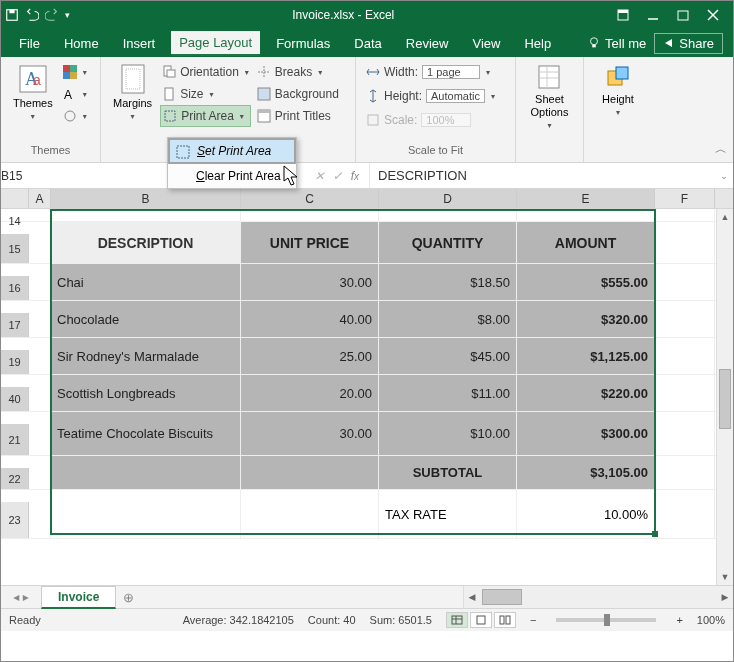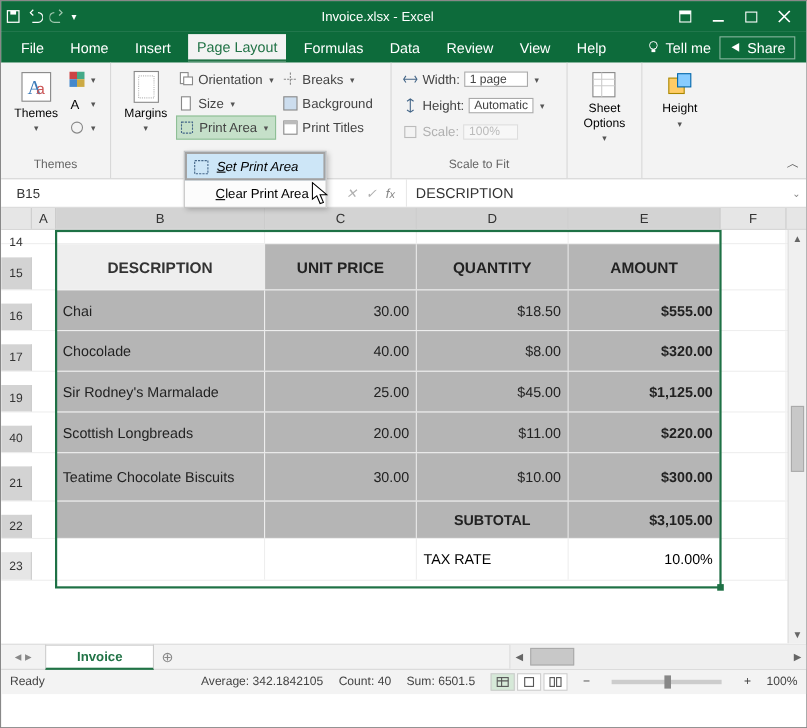--- a/index.html
+++ b/index.html
@@ -122,21 +122,21 @@
   
   .fbar {
     height: 26px;
     border-bottom: 1px solid #d5d5d5;
     display: flex;
     align-items: stretch;
     background: #fff;
   }
   .namebox {
     width: 199px; border-right:1px solid #d5d5d5;
-    display:flex; align-items:center; padding:0 14px;
+    display:flex; align-items:center; padding:0 0;
     font-size: 12px; color:#333;
   }
   .namebox .dd { margin-left:auto; font-size:8px; color:#999;}
   .fxbox {
     width: 170px;
     display:flex; align-items:center; justify-content: flex-end;
     gap: 8px;
     color:#888;
     padding-right:10px;
     border-right:1px solid #e8e8e8;
@@ -173,21 +173,21 @@
     font-size:11px; color:#333;margin-top:12px;
   }
   .cellA{width:22px;} .cellB{width:190px;} .cellC{width:138px;} .cellD{width:138px;} .cellE{width:138px;} .cellF{width:60px;}
   .cell { border-right:1px solid #eee; padding:0 6px; display:flex; align-items:center; font-size:13px;}
 
   .r14{height:13px;}
   .r15{height:42px;} .rHead { background:#fff; font-weight:bold; justify-content:center; font-size:14px; color:#333;}
   .rData{height:37px;}
   .r21{height:44px;}
   .r22{height:34px;}
-  .r23{height:38px;}
+  .r23{height:49px;}
 
   .sel { background:#b5b5b5; color:#222;}
   .selHead { background:#eeeeee;}
   .right{justify-content:flex-end;}
   .bold{font-weight:bold;}
 
   
   .marquee {
     position:absolute;
     left: 49px;
@@ -214,21 +214,21 @@
   .sheetrow {
     height: 24px;
     border-top:1px solid #d5d5d5;
     border-bottom:1px solid #d5d5d5;
     background:#f3f3f3;
     display:flex; align-items:center;
     font-size:12px;
   }
   .sheetrow .navtab{width:40px; display:flex; gap:4px; justify-content:center; color:#888;}
   .sheetrow .stab{
-    padding:3px 28px; background:#fff; border:1px solid #ccc; border-bottom:2px solid #217346;
+    padding:3px 16px; background:#fff; border:1px solid #ccc; border-bottom:2px solid #217346;
     color:#217346; font-weight:600;
   }
   .sheetrow .plus{ width:24px; text-align:center; color:#888; font-size:13px;}
   .sheetrow .hscroll{
     margin-left:auto; height:100%; width:270px;
     background:#efefef; border-left:1px solid #ddd;
     position:relative;
   }
   .sheetrow .hscroll .thumb{position:absolute; top:3px; bottom:3px; left:18px; width:40px; background:#c8c8c8; border:1px solid #aaa;}
   .sheetrow .hscroll .ar{position:absolute; top:0;bottom:0; width:16px; display:flex;align-items:center;justify-content:center;color:#666;font-size:9px;}

